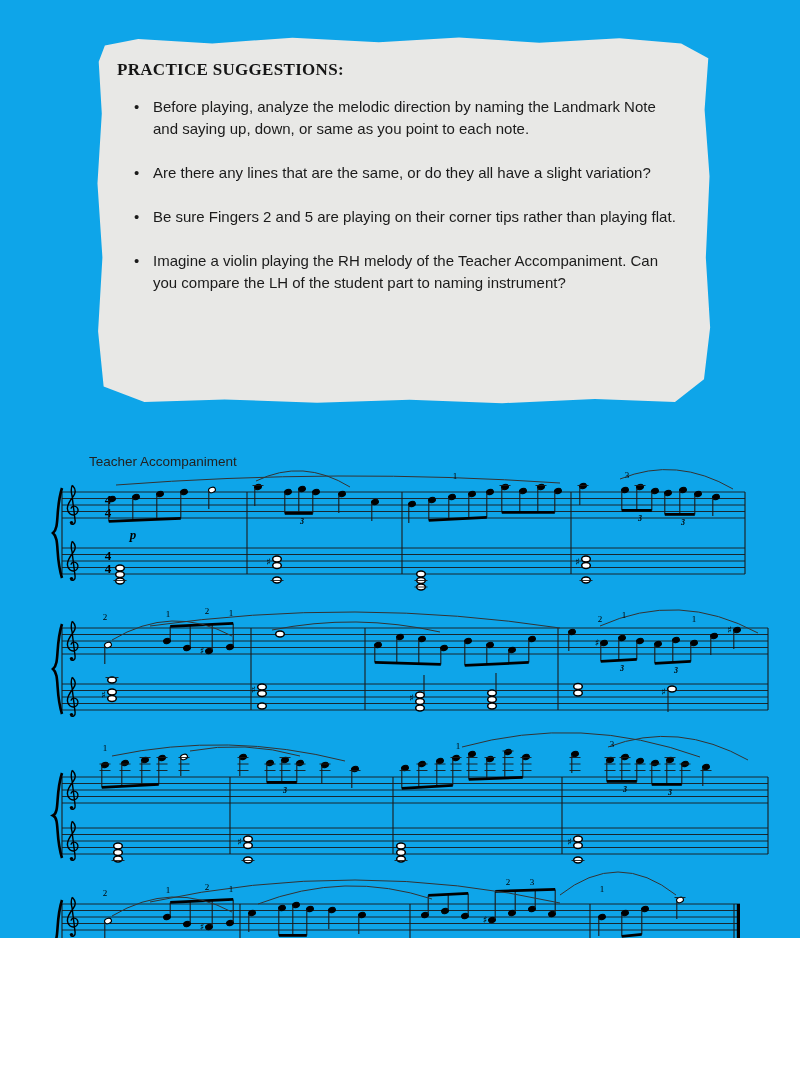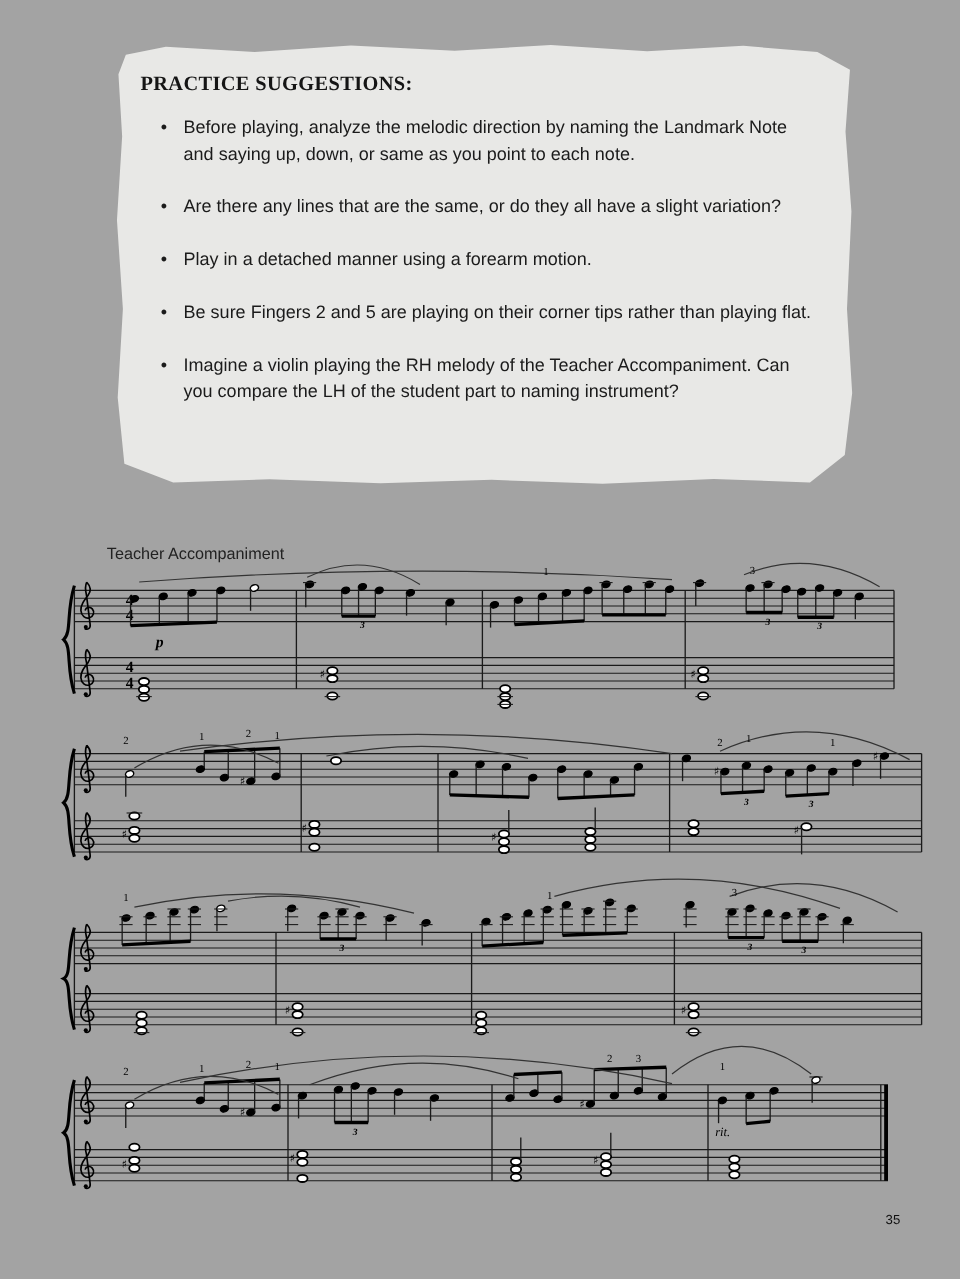--- a/index.html
+++ b/index.html
@@ -1,16 +1,16 @@
 <!DOCTYPE html>
 <html><head>
 <meta charset="utf-8">
 <style>
   html,body{margin:0;padding:0;background:#fff;}
-  #page{position:relative;width:800px;height:1066px;background:#a3a3a3;overflow:hidden;
+  #page{position:relative;width:800px;height:938px;background:#0ea5e9;overflow:hidden;
         font-family:"Liberation Sans",sans-serif;color:#1b1b1b;}
   .callout{position:absolute;left:95px;top:36px;width:617px;height:369px;
     background:#e8e8e6;
     clip-path:polygon(1.6% 2.6%,7% .8%,19% 2%,32% .5%,46% 1.7%,59% .4%,72% 1.8%,85% .6%,95% 2%,
       99.4% 6%,98.8% 20%,99.6% 38%,99% 60%,99.7% 79%,98.7% 93%,94% 99.2%,81% 98.4%,66% 99.5%,
       51% 98.6%,36% 99.4%,21% 98.5%,8% 99.2%,1.4% 95%,.5% 80%,1.2% 60%,.4% 40%,1.1% 21%,.6% 7%);
     padding:24px 26px 0 22px;box-sizing:border-box;}
   .serif-head{font-family:"Liberation Serif",serif;font-weight:700;font-size:17px;
     letter-spacing:.3px;color:#151515;margin:0 0 16px 0;}
   .head2{margin-top:30px;}
@@ -23,21 +23,20 @@
 </head>
 <body>
 
 <div id="page">
 
   <div class="callout">
     <h2 class="serif-head">PRACTICE SUGGESTIONS:</h2>
     <div class="bullet">Before playing, analyze the melodic direction by naming the Landmark Note and saying up, down, or same as you point to each note.</div>
     <div class="bullet">Are there any lines that are the same, or do they all have a slight variation?</div>
 
-    <div class="bullet">Play in a detached manner using a forearm motion.</div>
     <div class="bullet">Be sure Fingers 2 and 5 are playing on their corner tips rather than playing flat.</div>
     <div class="bullet">Imagine a violin playing the RH melody of the Teacher Accompaniment. Can you compare the LH of the student part to naming instrument?</div>
   </div>
 
   <div class="score-label">Teacher Accompaniment</div>
 
   <svg id="sheet" viewBox="0 0 800 1066" xmlns="http://www.w3.org/2000/svg">
       <g>
         <line x1="62" y1="492" x2="745" y2="492" stroke="#1a1a1a" stroke-width="0.9"></line>
         <line x1="62" y1="498.5" x2="745" y2="498.5" stroke="#1a1a1a" stroke-width="0.9"></line>

